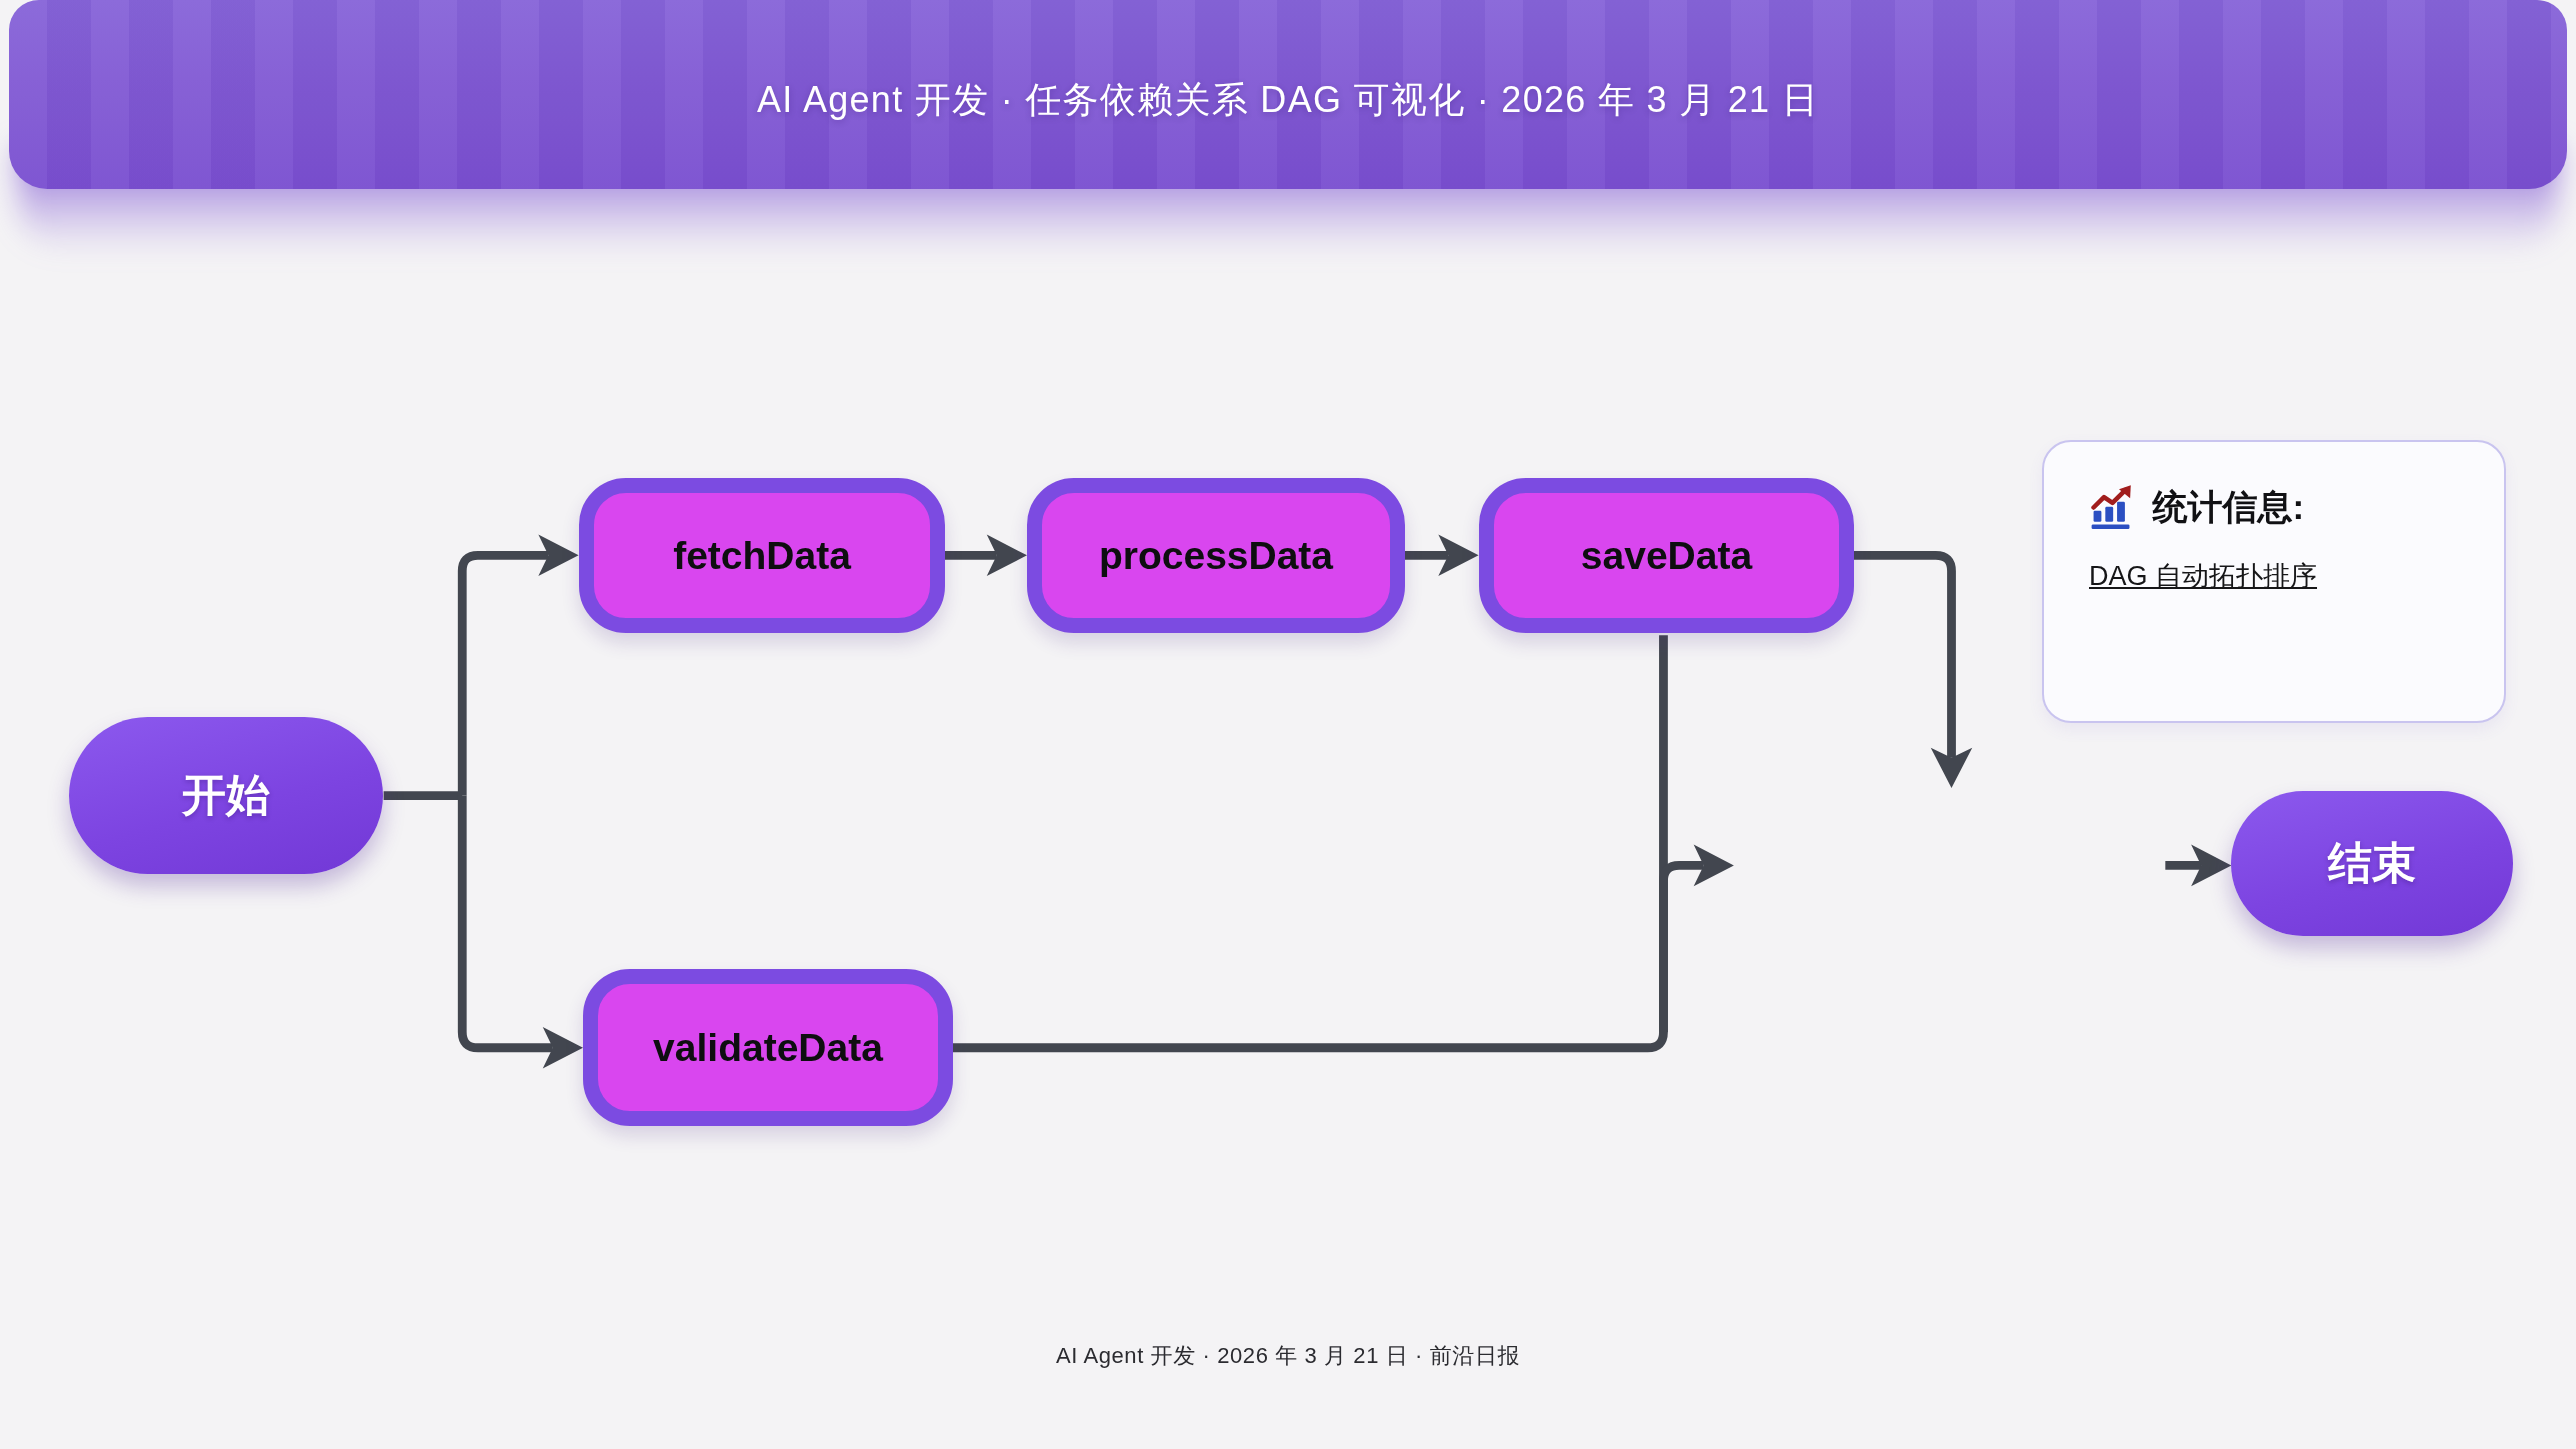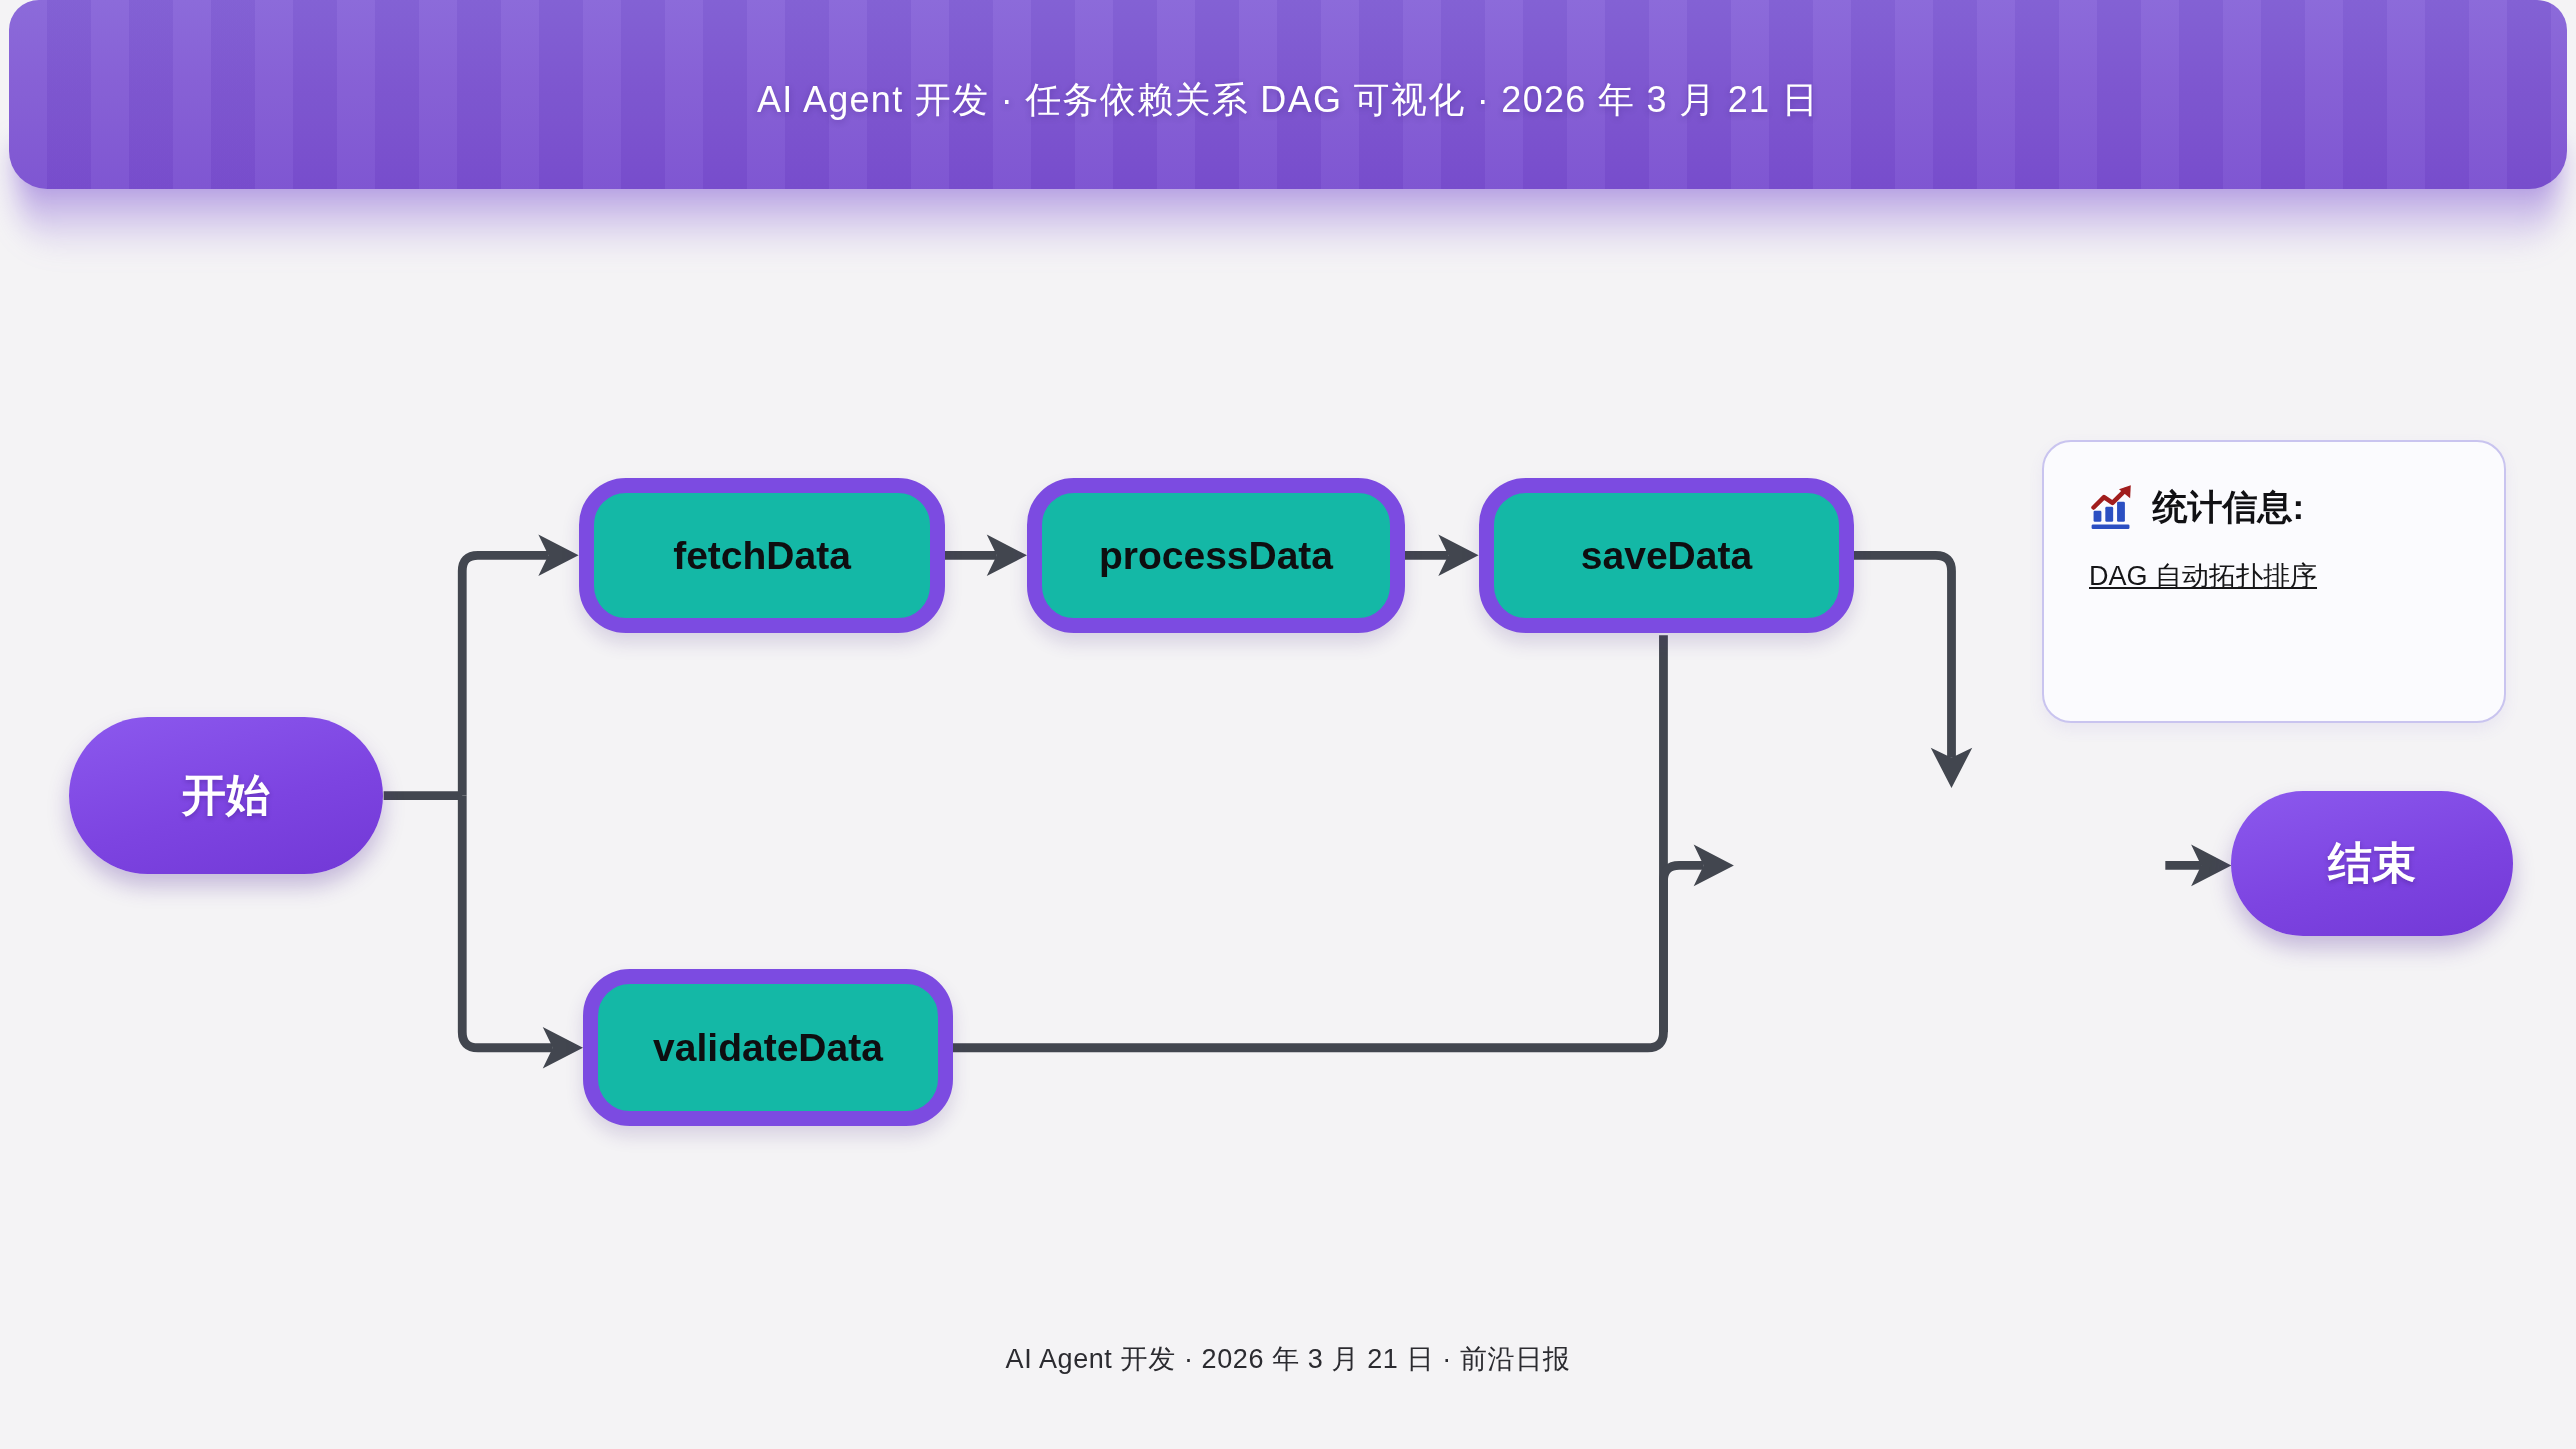--- a/index.html
+++ b/index.html
@@ -60,21 +60,21 @@
   
   .node {
     position: absolute;
     display: flex;
     align-items: center;
     justify-content: center;
     z-index: 5;
     white-space: nowrap;
   }
   .node.task {
-    background: #14b8a6;
+    background: #d946ef;
     border: 15px solid #7c4be1;
     border-radius: 47px;
     color: #0e0e10;
     font-size: 39px;
     font-weight: bold;
     box-shadow: 0 10px 17.6px rgba(70,40,130,0.16);
   }
   .node.terminal {
     background: linear-gradient(165deg, #8c59ee 0%, #7d44e1 55%, #7238d6 100%);
     border-radius: 82px;
@@ -123,21 +123,21 @@
     white-space: nowrap;
     text-decoration: underline;
   }
 
   
   .footer {
     position: absolute;
     left: 0; right: 0;
     top: 1341px;
     text-align: center;
-    font-size: 27px;
+    font-size: 22px;
     color: #2b2b30;
     letter-spacing: 0.6px;
     z-index: 5;
   }
 </style>
 </head>
 <body>
 
 <div class="canvas">
 

